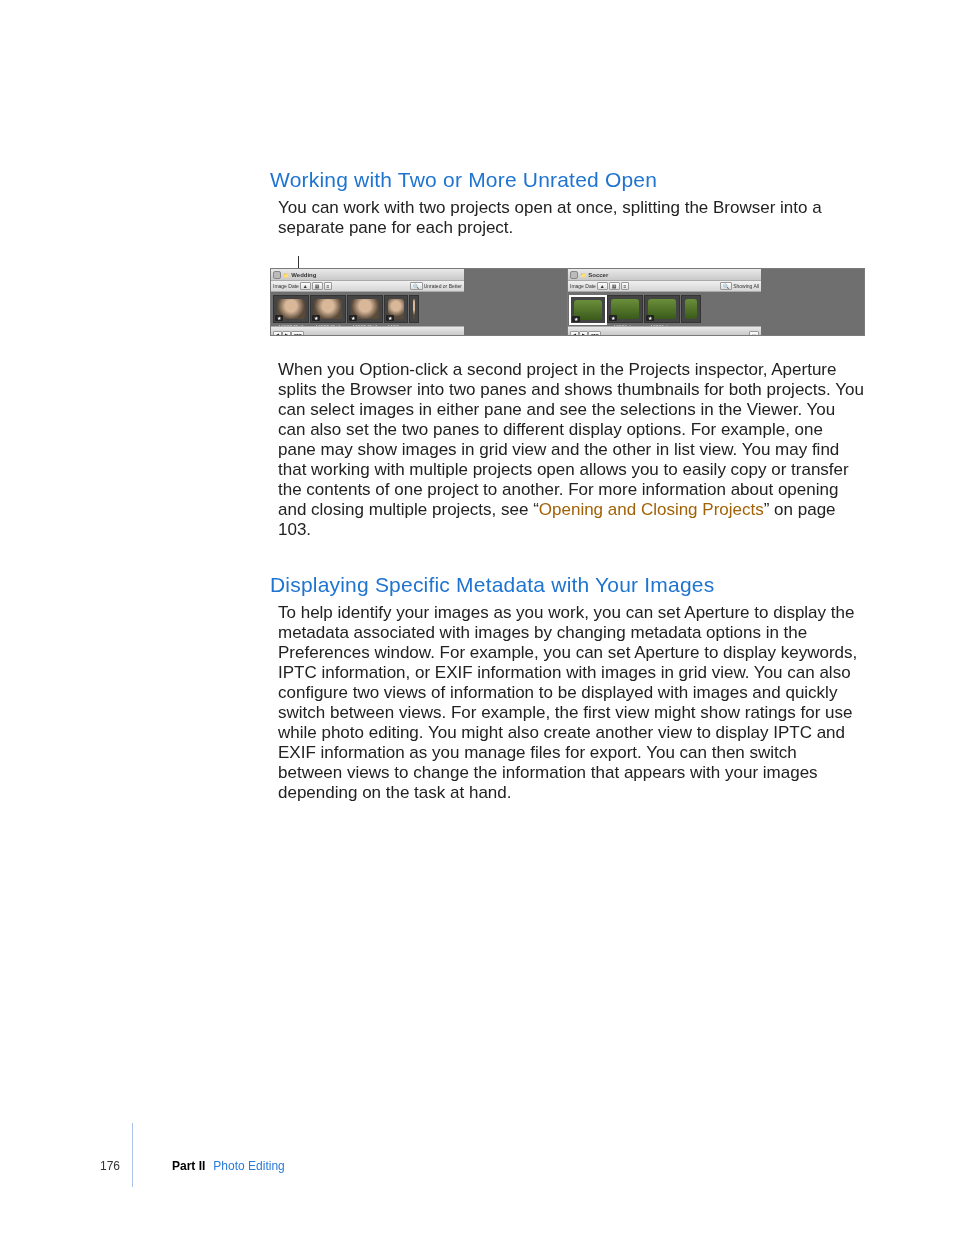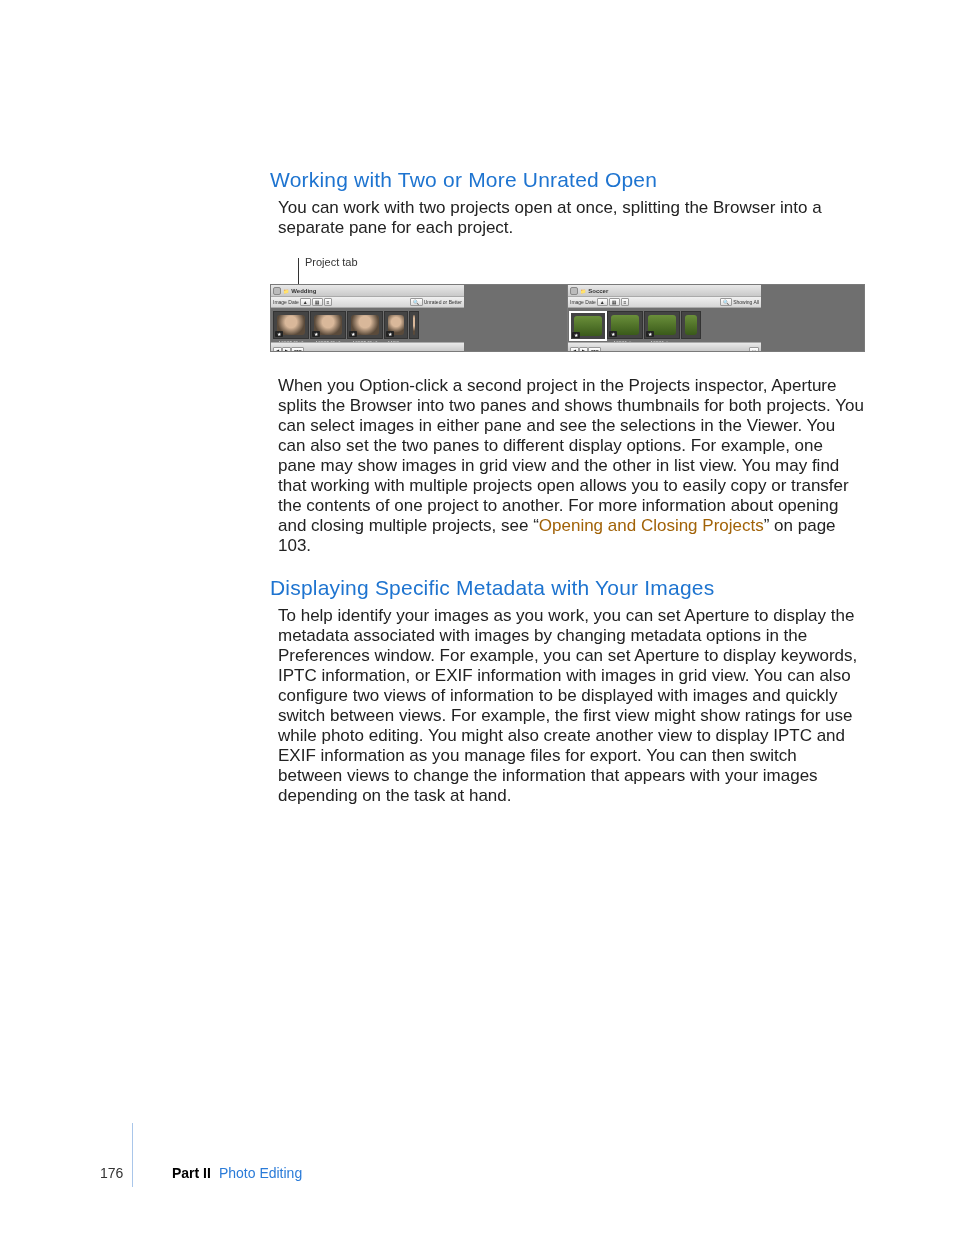--- a/index.html
+++ b/index.html
@@ -25,37 +25,36 @@
 .thumbs{flex:1;background:#6f6f6f;display:flex;align-items:flex-start;padding:3px 3px 0 3px;gap:3px;overflow:hidden}
 .thumb{width:34px;display:flex;flex-direction:column;align-items:center}
 .thumb .img{width:34px;height:26px;border:1px solid #333;background:#444;position:relative;overflow:hidden}
 .thumb .img .face{position:absolute;inset:3px;border-radius:3px}
 .thumb .img .batch{position:absolute;bottom:1px;left:1px;font-size:5px;color:#fff;background:#222;padding:0 2px;border-radius:1px}
 .thumb .cap{font-size:5px;color:#ddd;margin-top:1px;white-space:nowrap}
 .statusbar{height:8px;background:linear-gradient(#e9e9e9,#c9c9c9);border-top:1px solid #aaa;display:flex;align-items:center;justify-content:space-between;padding:0 2px}
 .statusbar .btn{height:5px;border:1px solid #999;background:linear-gradient(#fff,#ddd);border-radius:1px;padding:0 2px;font-size:4px}
 .wedding .face{background:radial-gradient(circle at 50% 35%,#d9b89a 30%,#5a4a3a 70%)}
 .soccer .face{background:linear-gradient(#6a8f3a,#3a5a1a)}
-.footer{position:absolute;left:100px;bottom:54px;width:760px;display:flex;align-items:flex-start;font-size:14px}
+.footer{position:absolute;left:100px;bottom:62px;width:760px;display:flex;align-items:flex-start;font-size:12px}
 .footer .pn{color:#333;width:40px}
 .footer .part{margin-left:32px}
 .footer .part b{color:#000;font-weight:bold}
 .footer .part .sec{color:#2a7bd8;margin-left:8px}
 .vline{position:absolute;left:132px;bottom:48px;width:1px;height:64px;background:#a9c6ea}
 </style>
 </head>
 <body>
 
 <div class="page">
   <div class="content">
     <h2>Working with Two or More Unrated Open</h2>
     <p>You can work with two projects open at once, splitting the Browser into a separate pane for each project.</p>
 
     <div class="figure">
-      <div class="figlabel"><span class="tick"></span><span>Project tab</span></div>
       <div class="pointer"></div>
       <div class="double">
 
         <div class="browser" style="border-right:none">
         <div class="pane wedding" style="flex:0 0 193px">
           <div class="tabbar">
             <span class="dot"></span>
             <span>📁</span>
             <span class="tabname">Wedding</span>
           </div>
@@ -163,21 +162,21 @@
             <div class="seg"><span class="btn">◀</span><span class="btn">▶</span><span class="btn">━●━</span></div>
             <div class="seg"><span class="btn">⋯</span></div>
           </div>
         </div>
         </div>
       </div>
     </div>
 
     <p><span>When you Option-click a second project in the Projects inspector, Aperture splits the Browser into two panes and shows thumbnails for both projects. You can select images in either pane and see the selections in the Viewer. You can also set the two panes to different display options. For example, one pane may show images in grid view and the other in list view. You may find that working with multiple projects open allows you to easily copy or transfer the contents of one project to another. For more information about opening and closing multiple projects, see “</span><span class="link">Opening and Closing Projects</span><span>” on page 103.</span></p>
 
-    <h2 style="margin-top:20px">Displaying Specific Metadata with Your Images</h2>
+    <h2 style="margin-top:33px">Displaying Specific Metadata with Your Images</h2>
     <p>To help identify your images as you work, you can set Aperture to display the metadata associated with images by changing metadata options in the Preferences window. For example, you can set Aperture to display keywords, IPTC information, or EXIF information with images in grid view. You can also configure two views of information to be displayed with images and quickly switch between views. For example, the first view might show ratings for use while photo editing. You might also create another view to display IPTC and EXIF information as you manage files for export. You can then switch between views to change the information that appears with your images depending on the task at hand.</p>
   </div>
 
   <div class="vline"></div>
   <div class="footer">
     <span class="pn">176</span>
     <span class="part"><b>Part II</b><span class="sec">Photo Editing</span></span>
   </div>
 </div>
 

